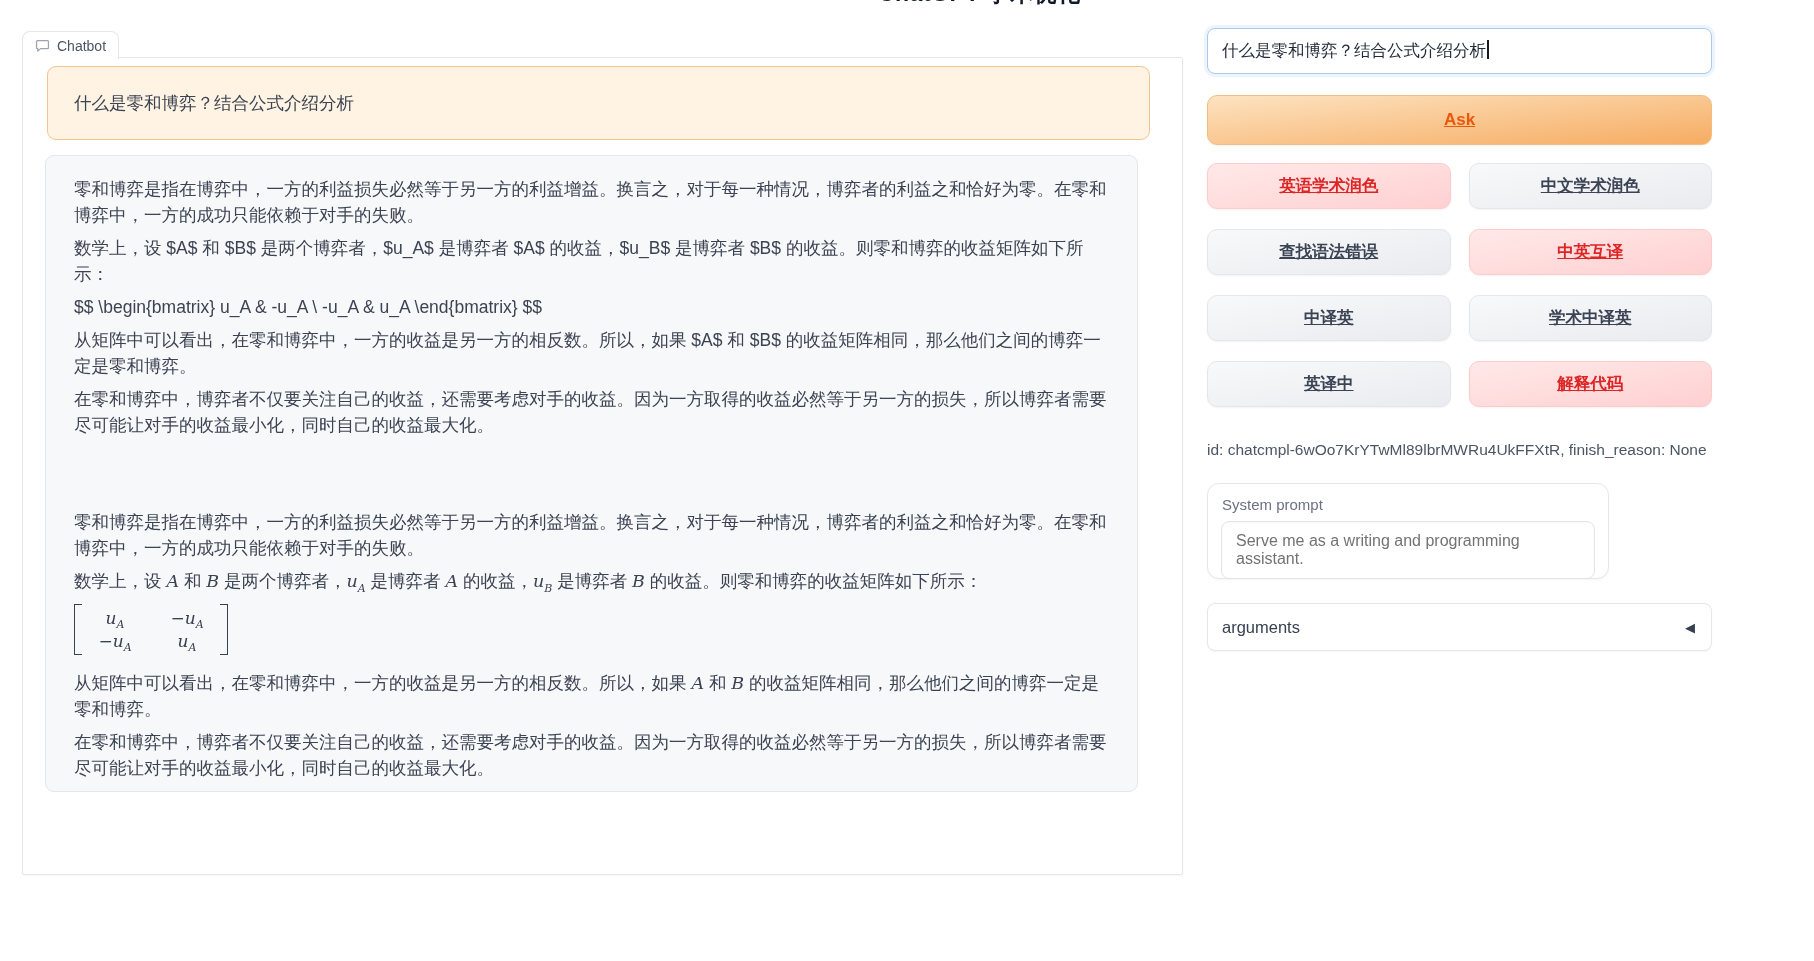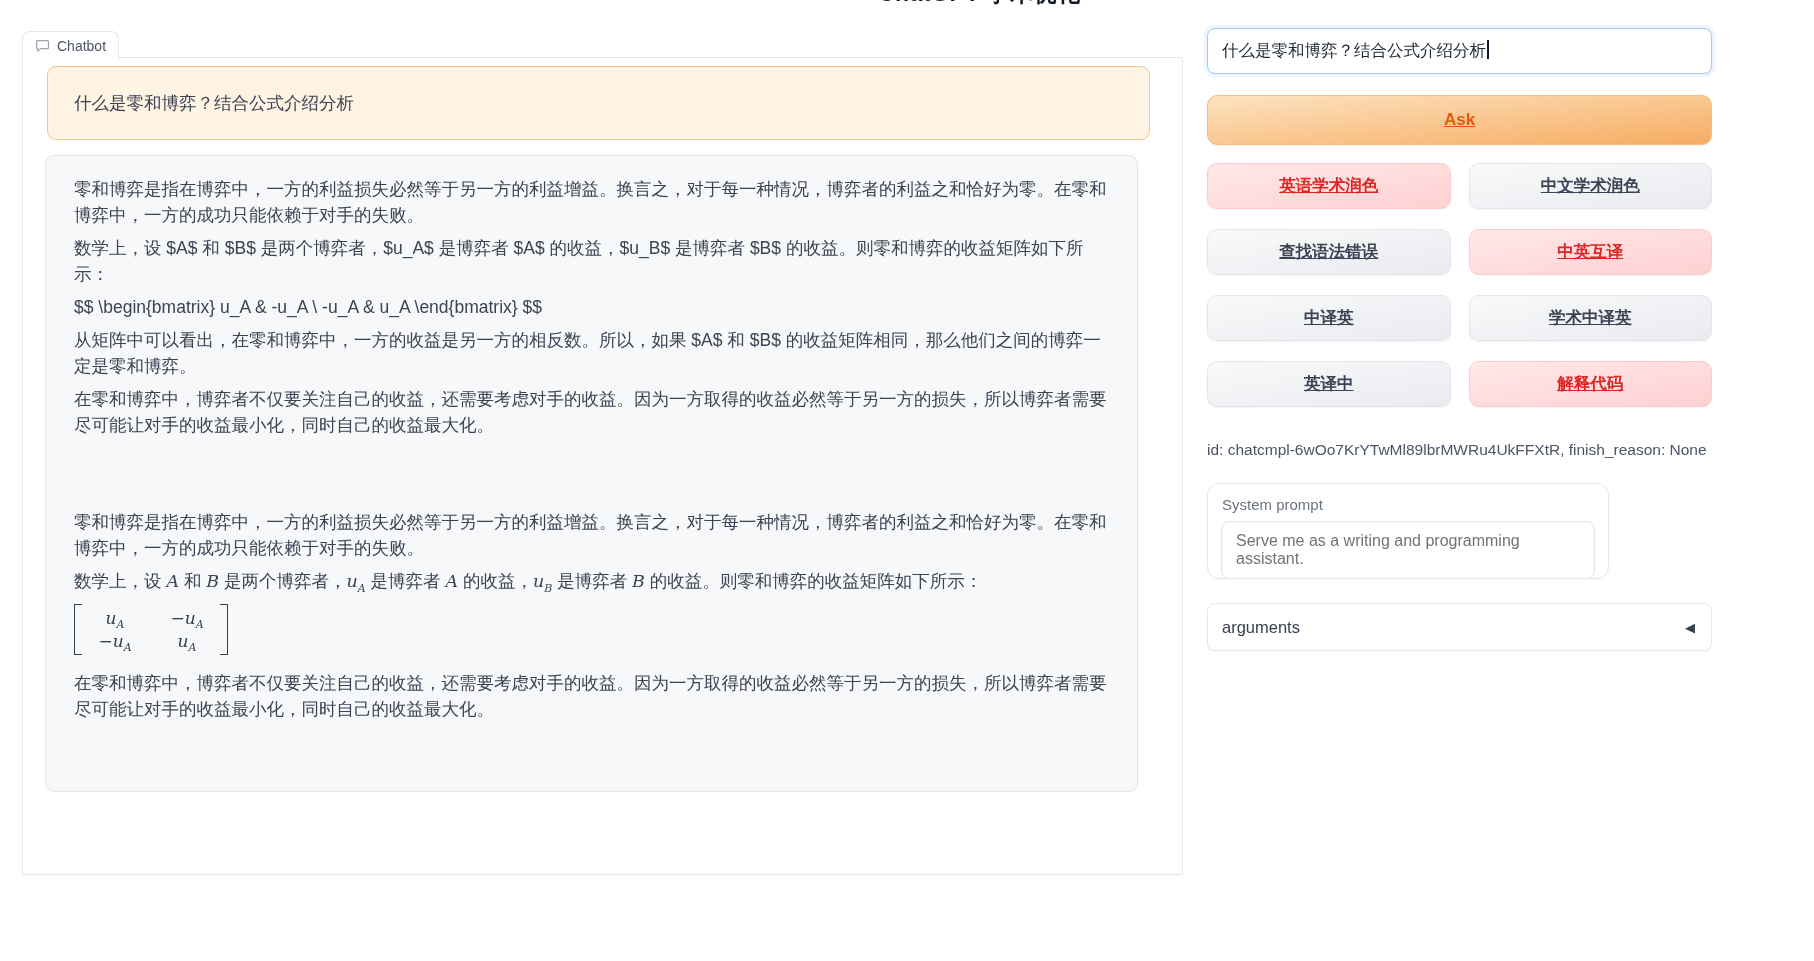--- a/index.html
+++ b/index.html
@@ -127,20 +127,21 @@
                   <span class="mat-cell">−u<sub>A</sub></span>
                 </span>
                 <span class="mat-row">
                   <span class="mat-cell">−u<sub>A</sub></span>
                   <span class="mat-cell">u<sub>A</sub></span>
                 </span>
               </span>
             <span class="bracket right"></span>
           </span>
         </div>
+        <p><span>从矩阵中可以看出，在零和博弈中，一方的收益是另一方的相反数。所以，如果 </span><span class="math">A</span><span> 和 </span><span class="math">B</span><span> 的收益矩阵相同，那么他们之间的博弈一定是零和博弈。</span></p>
         <p>在零和博弈中，博弈者不仅要关注自己的收益，还需要考虑对手的收益。因为一方取得的收益必然等于另一方的损失，所以博弈者需要尽可能让对手的收益最小化，同时自己的收益最大化。</p>
       </div>
     </div>
   </section>
 
   <section class="right-col">
 
     <div class="query-box">
       <span>什么是零和博弈？结合公式介绍分析</span><span class="caret"></span>
     </div>

